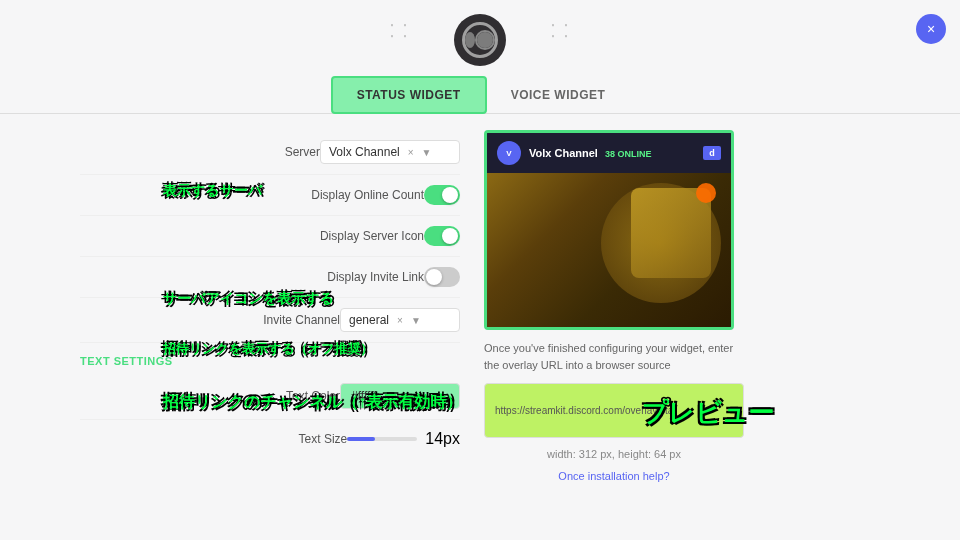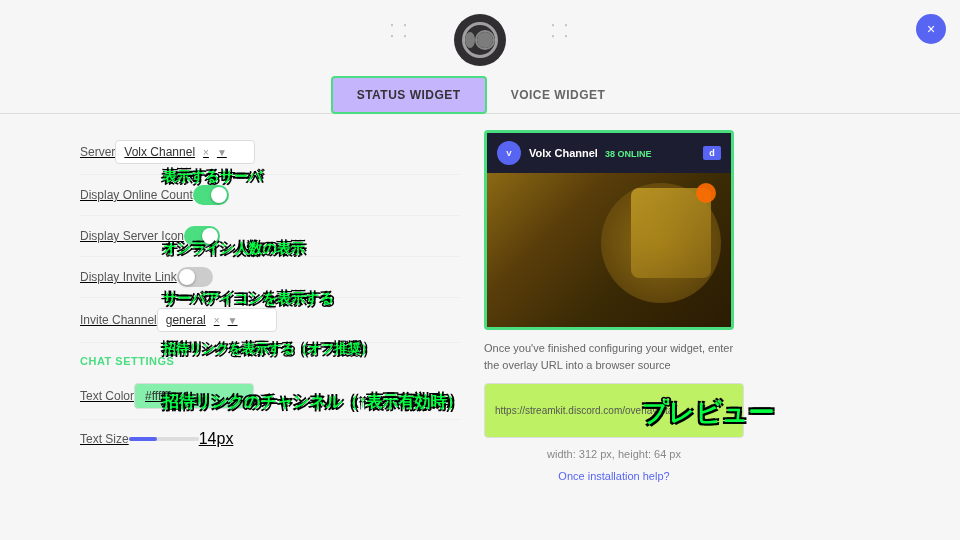--- a/index.html
+++ b/index.html
@@ -87,43 +87,42 @@
       border: none;
       background: none;
       position: relative;
     }
 
     .tab.active {
       color: #333;
       border: 2px solid #4ade80;
       border-radius: 4px;
       margin-bottom: -1px;
-      background: #c4b5fd;
+      background: #86efac;
     }
 
     
     .main {
       display: flex;
       padding: 16px 80px;
       gap: 24px;
     }
 
     
     .left-panel {
       flex: 1;
       max-width: 380px;
     }
 
     .form-row {
       display: flex;
       align-items: center;
-      justify-content: flex-start;
+      justify-content: flex-end;
       padding: 10px 0;
       border-bottom: 1px solid #eee;
-      text-decoration: underline;
     }
 
     .form-row:last-child {
       border-bottom: none;
     }
 
     .form-label {
       font-size: 12px;
       color: #555;
     }
@@ -355,20 +354,21 @@
       padding: 4px 8px;
       font-size: 12px;
       color: #333;
       gap: 8px;
       min-width: 120px;
     }
 
     .text-size-row {
       display: flex;
       align-items: center;
+      gap: 8px;
     }
 
     .size-slider {
       width: 70px;
       height: 4px;
       background: #ddd;
       border-radius: 2px;
       position: relative;
     }
 
@@ -439,21 +439,21 @@
         <span class="form-label">Invite Channel</span>
         <div class="form-control">
           <div class="invite-channel-select">
             <span>general</span>
             <span class="select-x">×</span>
             <span class="select-arrow">▼</span>
           </div>
         </div>
       </div>
 
-      <div class="section-title">CHAT SETTINGS</div>
+      <div class="section-title">TEXT SETTINGS</div>
 
       <div class="form-row">
         <span class="form-label">Text Color</span>
         <div class="text-input">#ffffff</div>
       </div>
 
       <div class="form-row">
         <span class="form-label">Text Size</span>
         <div class="text-size-row">
           <div class="size-slider">
@@ -490,22 +490,21 @@
       <div class="url-box">https://streamkit.discord.com/overlay/stat</div>
 
       <div class="size-info">width: 312 px, height: 64 px</div>
 
       <div class="help-link">Once installation help?</div>
 
     </div>
 
   </div>
 
-  <div class="annotation" style="left:163px; top:168px;">表示するサーバ</div>
-  <div class="annotation" style="left:163px; top:240px;">オンライン人数の表示</div>
+  <div class="annotation" style="left:163px; top:182px;">表示するサーバ</div>
   <div class="annotation" style="left:163px; top:290px;">サーバアイコンを表示する</div>
   <div class="annotation" style="left:163px; top:340px; font-size:13px;">招待リンクを表示する（オフ推奨）</div>
   <div class="annotation" style="left:163px; top:392px; font-size:16px;">招待リンクのチャンネル（↑表示有効時）</div>
   <div class="annotation" style="left:642px; top:395px; font-size:26px;">プレビュー</div>
 
   <button class="close-btn">
     <span>×</span>
   </button>
 
 </div>

